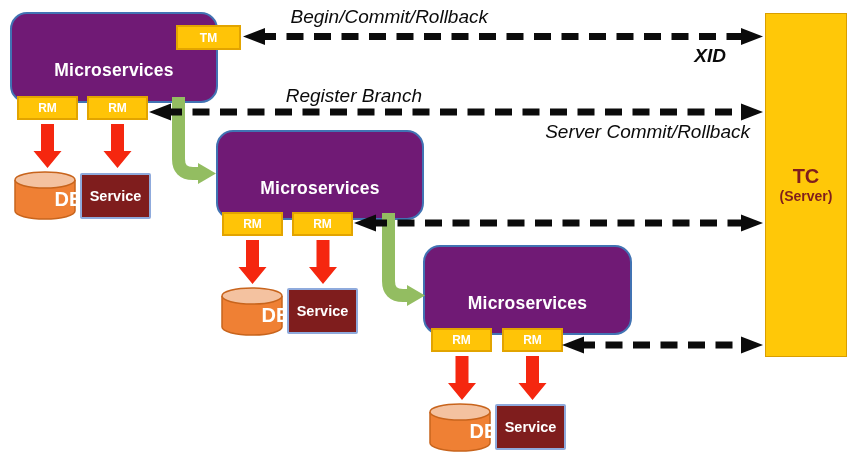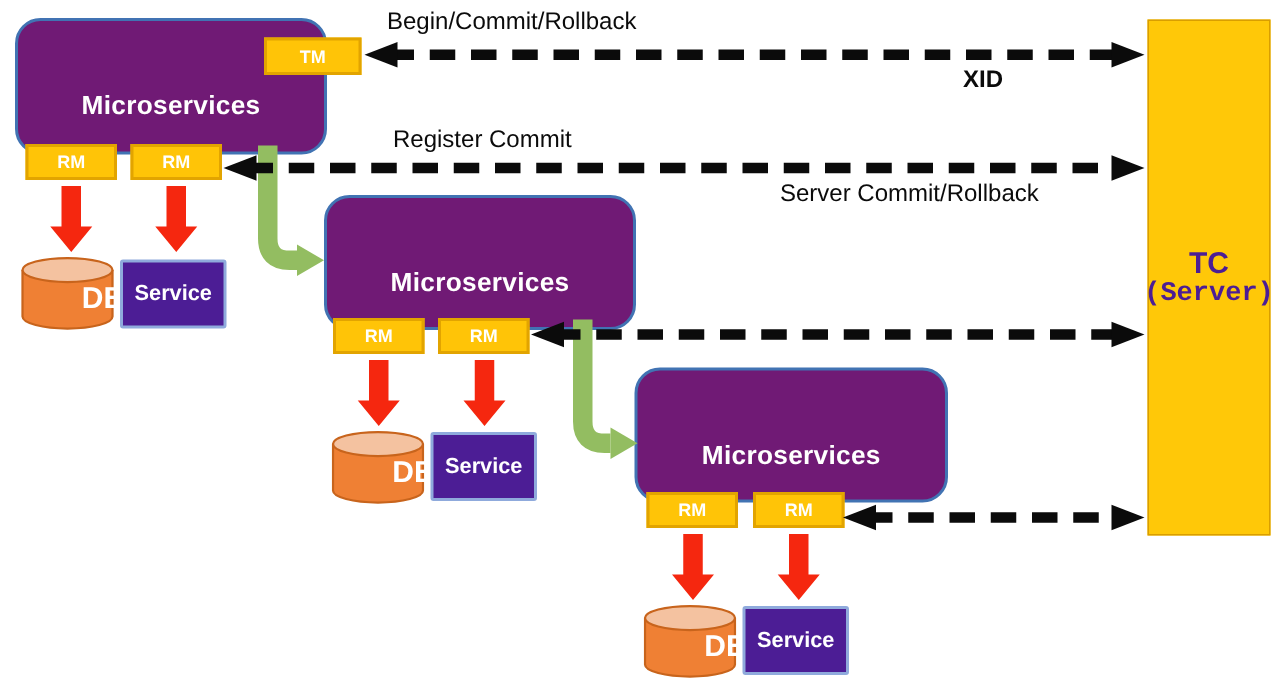--- a/index.html
+++ b/index.html
@@ -33,37 +33,37 @@
   
   .db{position:absolute;width:62px;height:50px;z-index:4;padding-left:48px;}
   .db svg{position:absolute;left:0;top:0;}
   .db .db-label{
     position:absolute;left:0;top:17px;width:100%;text-align:center;color:#fff;
     font-weight:bold;font-size:20px;
   }
   .db1{left:14px;top:171px;} .db2{left:221px;top:287px;} .db3{left:429px;top:403px;}
   
   .svc{
-    position:absolute;width:71px;height:46px;background:#4c1d95;border:2px solid #8FAADC;
+    position:absolute;width:71px;height:46px;background:#7f1d1d;border:2px solid #8FAADC;
     border-radius:2px;box-sizing:border-box;display:flex;align-items:center;justify-content:center;
     color:#fff;font-weight:bold;font-size:14.5px;z-index:4;
   }
   .svc1{left:80px;top:173px;} .svc2{left:287px;top:288px;} .svc3{left:495px;top:404px;}
   
   .tc-box{
     position:absolute;left:765px;top:13px;width:82px;height:344px;background:#FFC808;
     border:1.5px solid #D99E00;box-sizing:border-box;display:flex;flex-direction:column;
-    align-items:center;justify-content:center;color:#4c1d95;font-weight:bold;z-index:3;
+    align-items:center;justify-content:center;color:#7f1d1d;font-weight:bold;z-index:3;
   }
   .tc-box .tc-line1{font-size:20px;line-height:22px;}
-  .tc-box .tc-line2{font-size:18px;line-height:19px;font-family:Liberation Mono, monospace;}
+  .tc-box .tc-line2{font-size:14px;line-height:19px;}
   
-  .msg{position:absolute;color:#0B0B0B;font-size:16px;text-align:left;z-index:8;white-space:nowrap;}
+  .msg{position:absolute;color:#0B0B0B;font-size:19px;text-align:right;z-index:8;white-space:nowrap;font-style:italic;}
   .lbl-begin{left:258px;top:6px;width:230px;}
-  .lbl-xid{left:642px;top:45px;width:60px;font-weight:bold;}
+  .lbl-xid{left:666px;top:45px;width:60px;font-weight:bold;}
   .lbl-register{left:262px;top:85px;width:160px;}
   .lbl-branch{left:520px;top:121px;width:230px;}
   
   .overlay{position:absolute;left:0;top:0;z-index:6;pointer-events:none;}
   .dash-line{stroke:#0B0B0B;stroke-width:7;stroke-dasharray:17 10.5;fill:none;}
   .dash-head{fill:#0B0B0B;}
   .green-path{stroke:#93BD61;stroke-width:13;fill:none;}
   .green-head{fill:#93BD61;}
   .red-arrow{fill:#F5270F;}
 </style>
@@ -116,21 +116,21 @@
   <div class="svc svc2">Service</div>
   <div class="svc svc3">Service</div>
 
   <div class="tc-box">
     <span class="tc-line1">TC</span>
     <span class="tc-line2">(Server)</span>
   </div>
 
   <div class="msg lbl-begin">Begin/Commit/Rollback</div>
   <div class="msg lbl-xid">XID</div>
-  <div class="msg lbl-register">Register Commit</div>
+  <div class="msg lbl-register">Register Branch</div>
   <div class="msg lbl-branch">Server Commit/Rollback</div>
 
   <svg class="overlay" width="858" height="458" viewBox="0 0 858 458">
 
     <g>
       <path class="green-path" d="M178.5 97 V159 Q178.5 173.5 193 173.5 H198"></path>
       <polygon class="green-head" points="198,163 216,173.5 198,184"></polygon>
     </g>
     <g>
       <path class="green-path" d="M388.5 213 V281 Q388.5 295.5 403 295.5 H407"></path>

